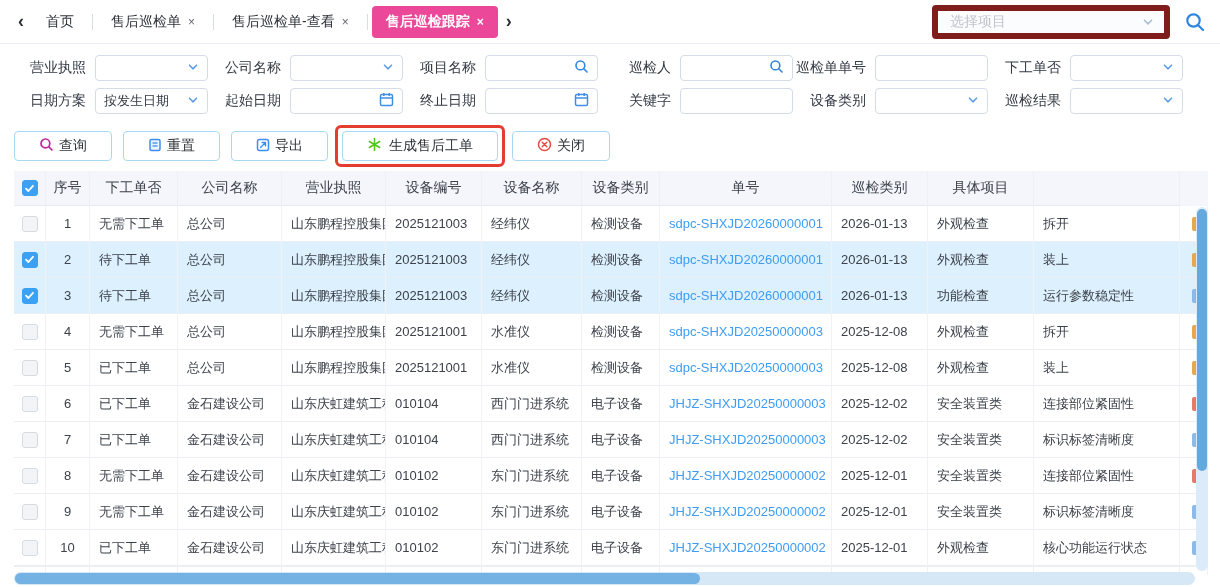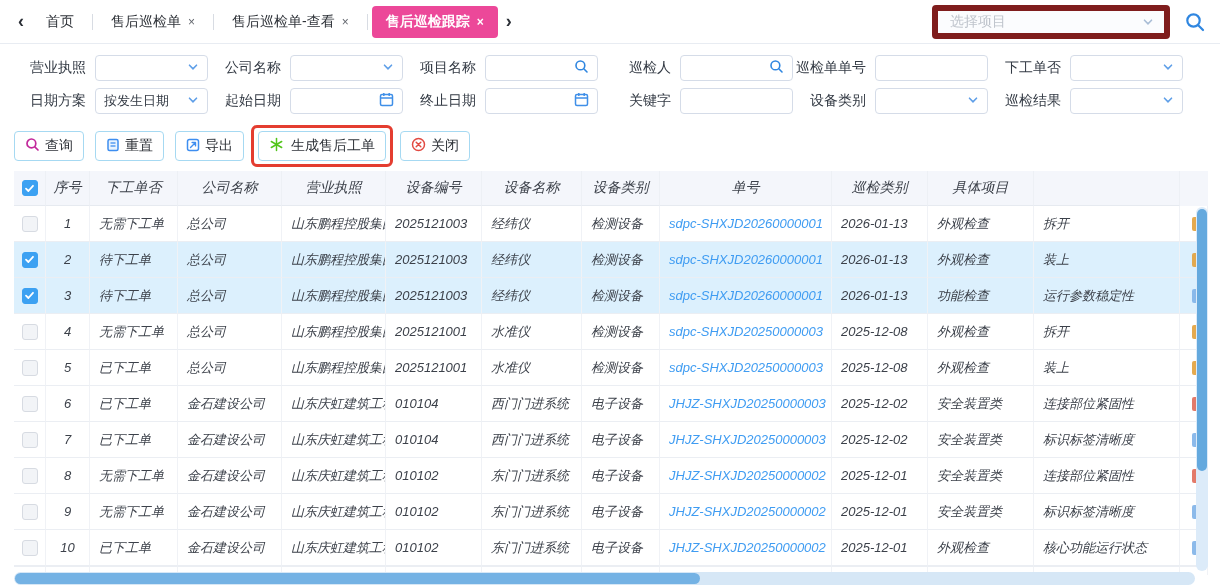--- a/index.html
+++ b/index.html
@@ -30,29 +30,29 @@
   .fgroup { display:flex; align-items:center; width:195px; flex:0 0 195px; }
   .flabel { width:72px; flex:0 0 72px; text-align:right; font-size:14px; color:#333a44;
     margin-right:9px; white-space:nowrap; }
   .fctrl { width:113px; flex:0 0 113px; height:26px; background:#fff; border:1px solid #d5dce8;
     border-radius:4px; display:flex; align-items:center; padding:8px 8px; cursor:pointer; }
   .fctrl .val { flex:1; font-size:13px; color:#333a44; white-space:nowrap; overflow:hidden; }
   .fctrl svg { flex:0 0 auto; }
 
   
   .toolbar { padding:10px 14px 8px 14px; display:flex; align-items:center; flex:0 0 auto; }
-  .tbtn { display:flex; align-items:center; gap:5px; height:30px; padding:0 10px;
+  .tbtn { display:flex; align-items:center; gap:5px; height:30px; padding:0 24px;
     background:#fff; border:1px solid #a6d9f2; border-radius:4px; font-size:14px;
     color:#2e3238; cursor:pointer; margin-right:11px; white-space:nowrap;
     font-family:"Liberation Sans","DejaVu Sans",sans-serif; }
   .red-box { border:3px solid #e43d30; border-radius:6px; padding:3px 4px; margin:-6px 7px -6px -4px; }
   .red-box .tbtn { margin-right:0;gap:7px; }
 
   
-  .table-wrap { position:relative; flex:1; margin:2px 12px 0 14px; overflow:hidden;font-style:italic; }
+  .table-wrap { position:relative; flex:1; margin:2px 12px 0 14px; overflow:hidden; }
   .grid-row { display:grid;
     grid-template-columns:32px 44px 88px 104px 104px 96px 100px 78px 172px 96px 106px 146px 1fr; }
   .thead { height:35px; background:#f4f6fb; }
   .thead .cell { display:flex; align-items:center; justify-content:center; font-size:14px;
     color:#3c414a; border-right:1px solid #edf0f5; border-bottom:1px solid #e6eaf0;
     height:35px; white-space:nowrap; overflow:hidden; }
   .trow { height:36px; background:#fff; }
   .trow.selected { background:#dcf0fd; }
   .trow .cell { display:flex; align-items:center; font-size:13px; color:#3c414a;
     border-right:1px solid #f0f2f6; border-bottom:1px solid #ebeef3; height:36px;

